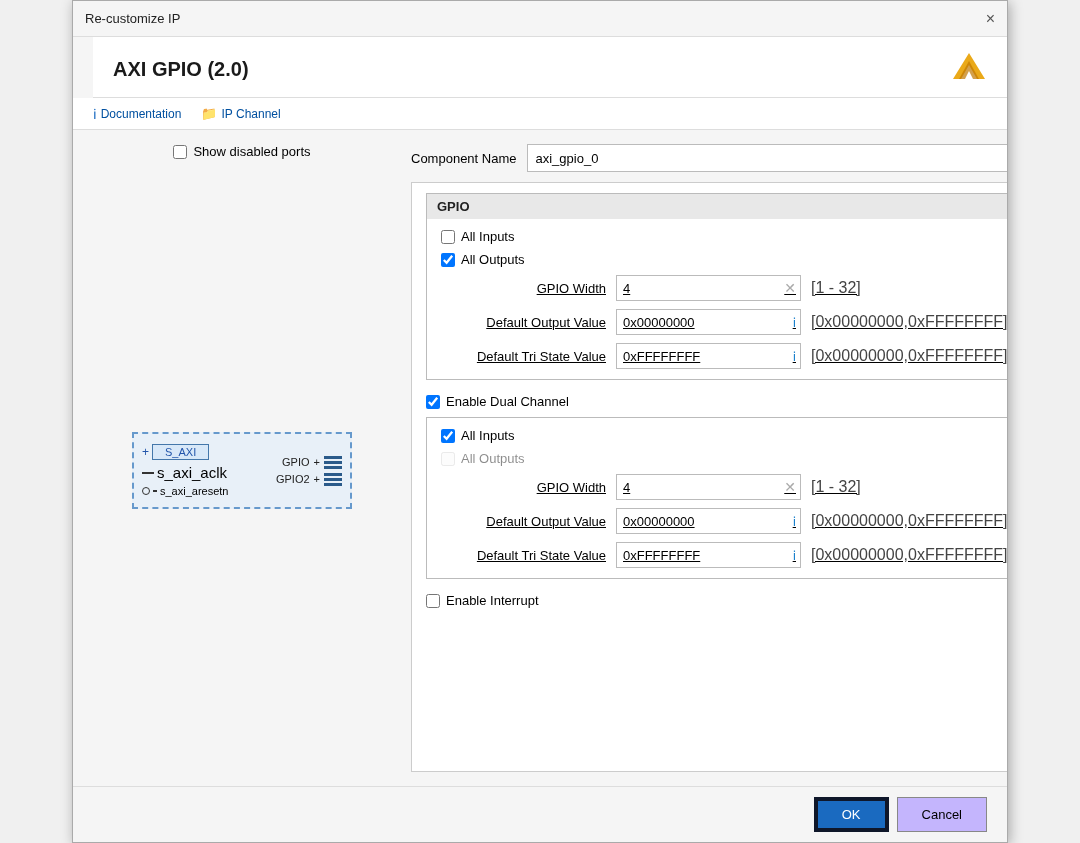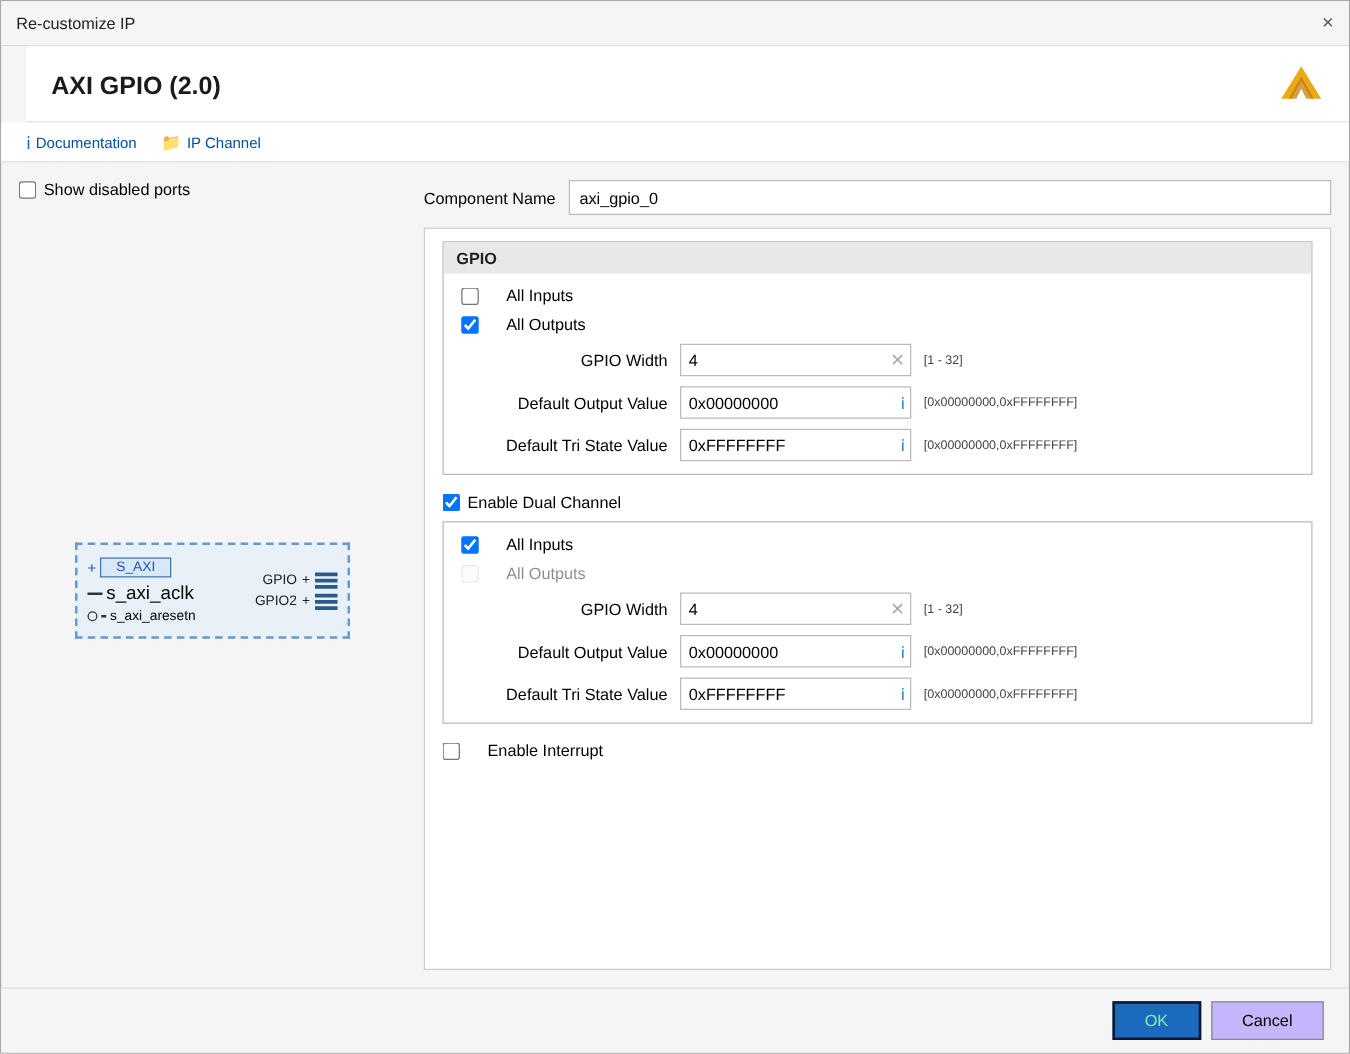--- a/index.html
+++ b/index.html
@@ -6,21 +6,21 @@
     body {
       font-family: "Segoe UI", Arial, sans-serif;
       font-size: 13px;
       background: #f0f0f0;
       display: flex;
       align-items: center;
       justify-content: center;
       min-height: 100vh;
     }
     .dialog {
-      width: 1080px;
+      width: 936px;
       height: 843px;
       background: #f5f5f5;
       border: 1px solid #aaa;
       box-shadow: 2px 2px 12px rgba(0,0,0,0.3);
       display: flex;
       flex-direction: column;
       position: relative;
     }
     
     .title-bar {
@@ -91,20 +91,21 @@
       gap: 14px;
     }
     
     .left-panel {
       width: 310px;
       min-width: 310px;
       background: #f5f5f5;
       display: flex;
       flex-direction: column;
       gap: 10px;
+      align-items: center;
     }
     .show-disabled-row {
       display: flex;
       align-items: center;
       gap: 6px;
     }
     .component-canvas {
       flex: 1;
       background: #f5f5f5;
       display: flex;
@@ -229,36 +230,37 @@
     }
     .section-body {
       padding: 10px 14px;
       display: flex;
       flex-direction: column;
       gap: 8px;
     }
     .check-row {
       display: flex;
       align-items: center;
-      gap: 22px;
+      gap: 6px;
       font-size: 13px;
     }
     .field-row {
       display: flex;
       align-items: center;
       gap: 10px;
       font-size: 13px;
+      text-decoration: underline;
     }
     .field-label {
       width: 165px;
       text-align: right;
       font-size: 13px;
     }
     .field-range {
-      font-size: 10px;
+      font-size: 16px;
       color: #444;
     }
     .enable-dual-row {
       display: flex;
       align-items: center;
       gap: 6px;
       font-size: 13px;
       margin: 4px 0 8px 0;
     }
     
@@ -276,22 +278,22 @@
     }
     .btn {
       padding: 6px 24px;
       font-size: 13px;
       cursor: pointer;
       border: 1px solid #888;
       background: #c4b5fd;
     }
     .btn-primary {
       background: #1a6ac0;
-      color: #86efac;
-      border: 2px solid #0f172a;
+      color: #ffffff;
+      border: 4px solid #0f172a;
     }
     
     input[type="checkbox"] {
       width: 14px;
       height: 14px;
       cursor: pointer;
     }
     .info-icon {
       color: #1a80cc;
       font-size: 13px;

